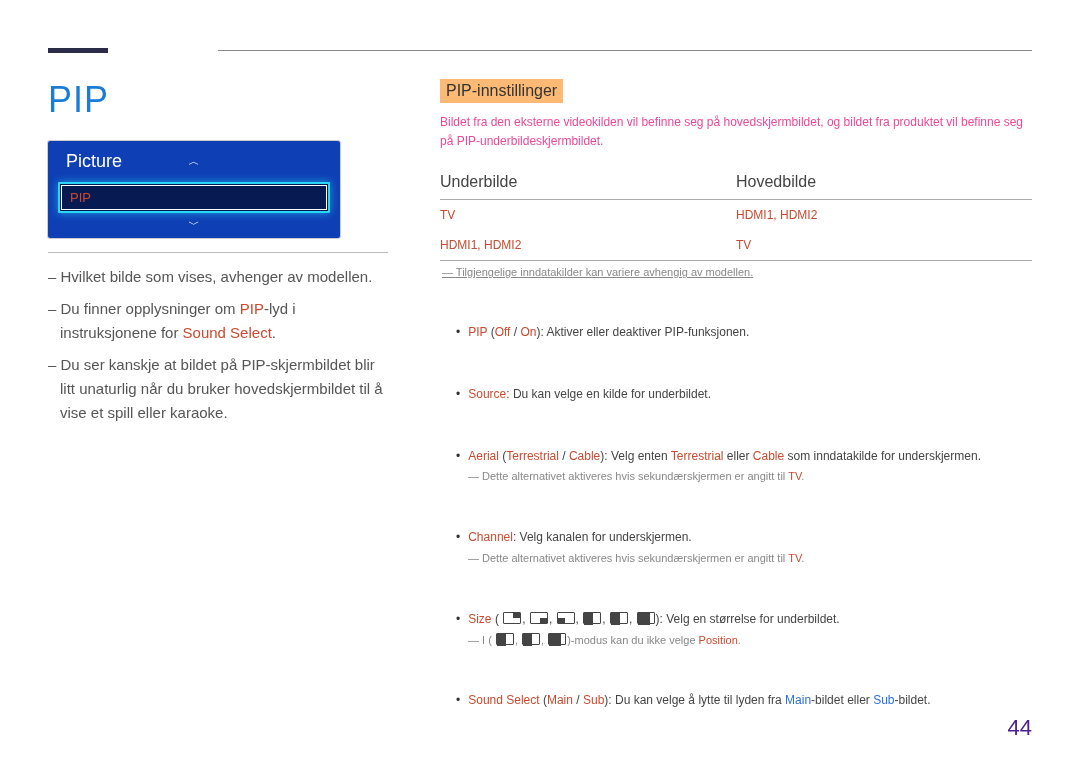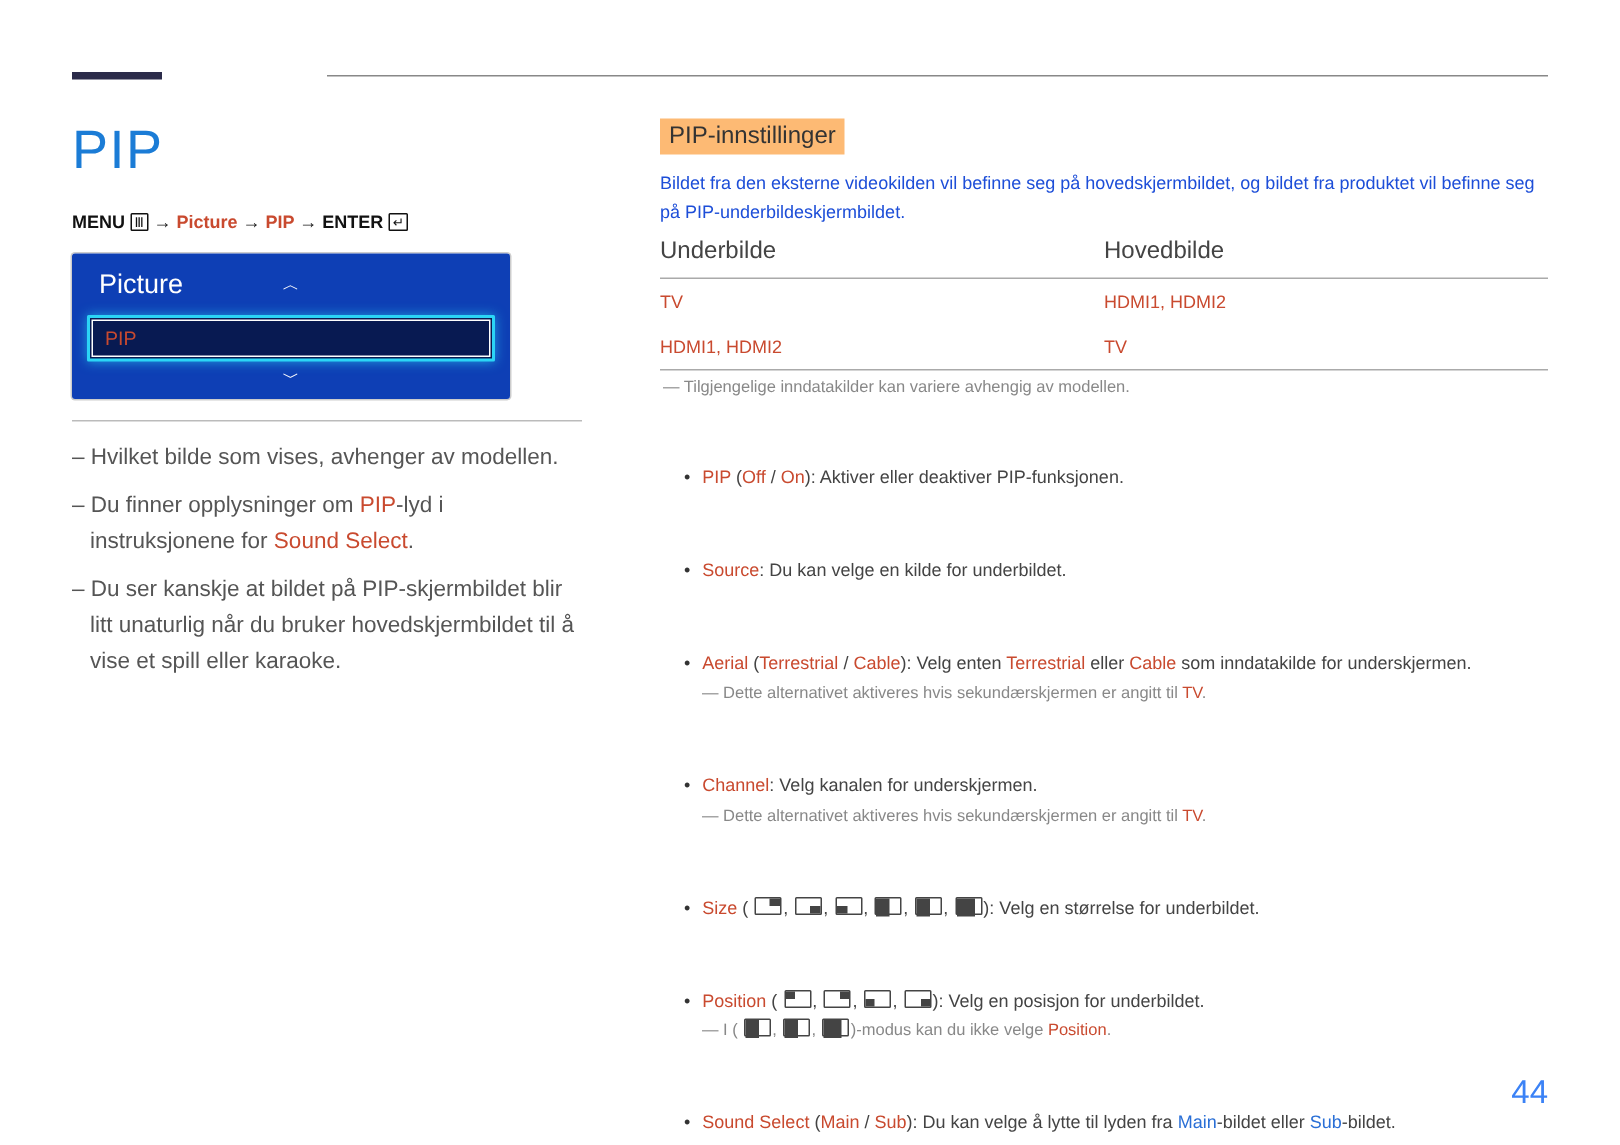--- a/index.html
+++ b/index.html
@@ -18,69 +18,58 @@
 .osd-header .osd-title { font-size: 18px; font-weight: 300; }
 .osd-arrow { position: absolute; left: 50%; transform: translateX(-50%); font-size: 11px; color: #fff; }
 .osd-arrow.up { }
 .osd-item-wrap { padding: 0 10px; }
 .osd-item { background: #081a52; border: 2px solid #2bd5f6; border-radius: 1px; padding: 6px 10px; color: #c94a2f; font-size: 13px; box-shadow: 0 0 8px rgba(43,213,246,0.6); outline: 1px solid #fff; outline-offset: -4px; }
 .osd-footer { text-align: center; padding-top: 6px; font-size: 11px; line-height: 1; }
 .left-col hr { border: none; border-top: 1px solid #bbb; margin: 14px 0 12px 0; }
 .foot-note { font-size: 15px; color: #555; line-height: 1.6; margin-bottom: 8px; padding-left: 12px; text-indent: -12px; }
 .foot-note .hl { color: #c94a2f; }
 .section-head { display: inline-block; background: #fdba74; color: #333; font-size: 16px; padding: 3px 6px; margin-bottom: 10px; }
-.intro { font-size: 12px; color: #1d4ed8; line-height: 1.6; }
+.intro { font-size: 12px; color: #ec4899; line-height: 1.6; margin-bottom: 14px; }
 .table-row { display: flex; font-size: 14px; color: #444; }
 .table-row > div { flex: 1; padding: 8px 0; }
 .table-head { font-size: 16px; }
 .table-hr { border: none; border-top: 1px solid #aaa; }
 .red-cell { color: #c94a2f; font-size: 12px; }
-.kv-note { font-size: 11px; color: #888; line-height: 1.7; margin-top: 2px; padding-left: 14px; text-indent: -12px; }
+.kv-note { font-size: 11px; color: #888; line-height: 1.7; margin-top: 2px; padding-left: 14px; text-indent: -12px; text-decoration: underline; }
 .kv-list { list-style: none; margin-top: 6px; }
 .kv-list > li { font-size: 12px; color: #444; line-height: 1.9; padding-left: 28px; text-indent: -12px; margin-top: 39px; }
 .kv-list > li::before { content: "•"; color: #333; margin-right: 8px; }
 .kv-list .hl { color: #c94a2f; }
 .kv-list .blue { color: #2a6fd6; }
 .sub-note { font-size: 11px; color: #888; padding-left: 40px; text-indent: -12px; line-height: 1.8; }
 .sub-note .hl { color: #c94a2f; }
 .size-icon { display: inline-block; width: 18px; height: 12px; border: 1px solid #444; position: relative; vertical-align: -1px; margin: 0 1px; background: #fff; border-radius: 1px; }
 .size-icon .inner { position: absolute; background: #444; }
 .si-tr .inner { width: 7px; height: 5px; top: 0; right: 0; }
 .si-br .inner { width: 7px; height: 5px; bottom: 0; right: 0; }
 .si-bl .inner { width: 7px; height: 5px; bottom: 0; left: 0; }
 .si-half-l .inner { width: 9px; height: 12px; top: 0; left: 0; }
 .si-half-l2 .inner { width: 9px; height: 12px; top: 0; left: 0; }
 .si-wide .inner { width: 12px; height: 12px; top: 0; left: 0; }
 .pos-tl .inner { width: 6px; height: 5px; top: 0; left: 0; }
 .pos-tr .inner { width: 6px; height: 5px; top: 0; right: 0; }
 .pos-bl .inner { width: 6px; height: 5px; bottom: 0; left: 0; }
 .pos-br .inner { width: 6px; height: 5px; bottom: 0; right: 0; }
-.page-num { position: absolute; bottom: 22px; right: 48px; font-size: 22px; color: #3b82f6; }
+.page-num { position: absolute; bottom: 22px; right: 48px; font-size: 22px; color: #4c1d95; }
 </style>
 </head>
 <body>
 
 <div class="header-bar"></div>
 <div class="header-rule"></div>
 
 <div class="layout">
   <div class="left-col">
     <h1 class="pip-title">PIP</h1>
 
-    <div class="breadcrumb">
-      <span>MENU</span>
-      <span class="icon-box">Ⅲ</span>
-      <span>→</span>
-      <span class="hl">Picture</span>
-      <span>→</span>
-      <span class="hl">PIP</span>
-      <span>→</span>
-      <span>ENTER</span>
-      <span class="icon-box">↵</span>
-    </div>
 
     <div class="osd-panel">
       <div class="osd-header">
         <span class="osd-title">Picture</span>
         <span class="osd-arrow up">︿</span>
       </div>
       <div class="osd-item-wrap">
         <div class="osd-item">PIP</div>
       </div>
       <div class="osd-footer">
@@ -136,25 +125,20 @@
 
     <ul class="kv-list">
       <li><span class="hl">Size</span> (
         <span class="size-icon si-tr"><span class="inner"></span></span>,
         <span class="size-icon si-br"><span class="inner"></span></span>,
         <span class="size-icon si-bl"><span class="inner"></span></span>,
         <span class="size-icon si-half-l"><span class="inner"></span></span>,
         <span class="size-icon si-half-l2"><span class="inner"></span></span>,
         <span class="size-icon si-wide"><span class="inner"></span></span><span>): Velg en størrelse for underbildet.</span></li>
 
-      <li><span class="hl">Position</span> (
-        <span class="size-icon pos-tl"><span class="inner"></span></span>,
-        <span class="size-icon pos-tr"><span class="inner"></span></span>,
-        <span class="size-icon pos-bl"><span class="inner"></span></span>,
-        <span class="size-icon pos-br"><span class="inner"></span></span><span>): Velg en posisjon for underbildet.</span></li>
     </ul>
     <div class="sub-note">― <span>I (</span>
       <span class="size-icon si-half-l"><span class="inner"></span></span>,
       <span class="size-icon si-half-l2"><span class="inner"></span></span>,
       <span class="size-icon si-wide"><span class="inner"></span></span><span>)-modus kan du ikke velge </span><span class="hl">Position</span><span>.</span></div>
 
     <ul class="kv-list">
       <li><span class="hl">Sound Select</span> (<span class="hl">Main</span> / <span class="hl">Sub</span>)<span>: Du kan velge å lytte til lyden fra </span><span class="blue">Main</span><span>-bildet eller </span><span class="blue">Sub</span><span>-bildet.</span></li>
     </ul>
   </div>

